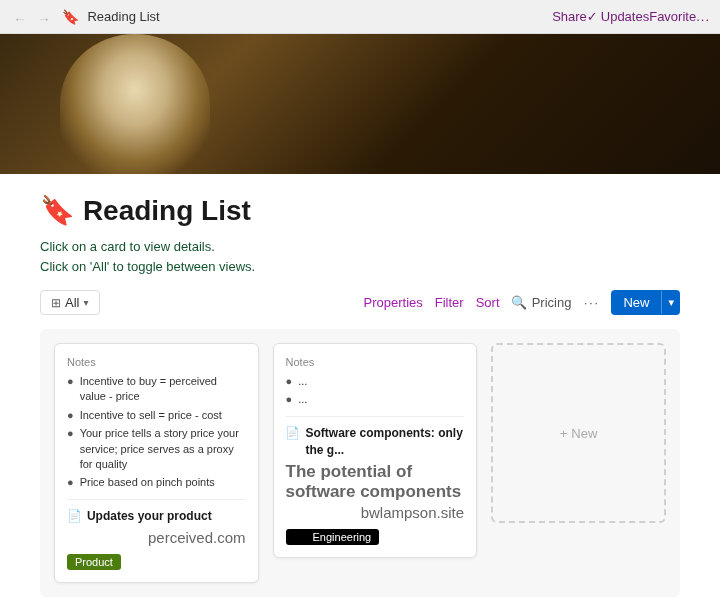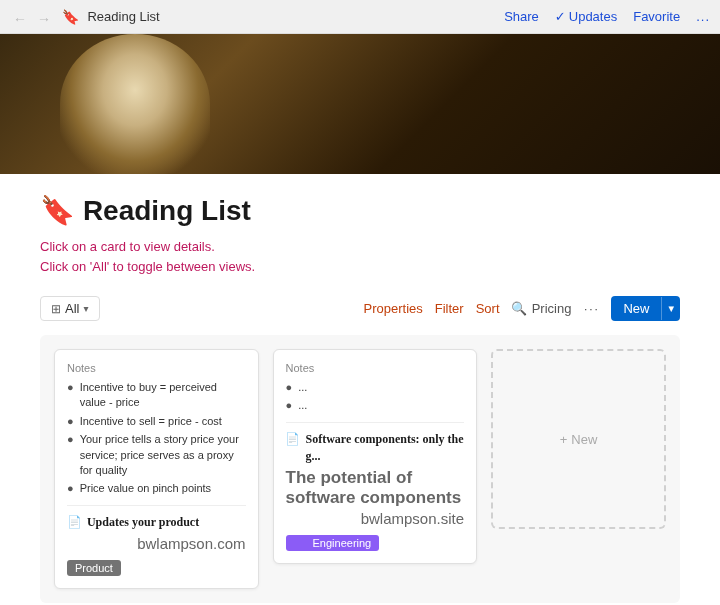--- a/index.html
+++ b/index.html
@@ -8,59 +8,59 @@
     
     .browser-bar {
       display: flex; align-items: center; height: 34px; background: #f0f0f0;
       border-bottom: 1px solid #ddd; padding: 0 10px; gap: 8px;
     }
     .nav-arrows { display: flex; gap: 4px; }
     .nav-btn { width: 20px; height: 20px; border: none; background: none; cursor: pointer; color: #555; font-size: 14px; display: flex; align-items: center; justify-content: center; }
     .nav-btn.disabled { color: #bbb; cursor: default; }
     .tab-icon { font-size: 14px; }
     .tab-title { font-size: 13px; color: #333; flex: 1; }
-    .header-actions { display: flex; gap: 16px; align-items: center; font-size: 13px; color: #1d4ed8; }
+    .header-actions { display: flex; gap: 0; align-items: center; font-size: 13px; color: #701a75; }
     .header-action { cursor: pointer; display: flex; align-items: center; gap: 3px; }
     .more-dots { cursor: pointer; letter-spacing: 1px; }
 
     
     .hero {
       width: 100%; height: 140px; background: linear-gradient(135deg, #3a2a10 0%, #6b4c1e 30%, #2a1a05 60%, #1a1005 100%);
       position: relative; overflow: hidden;
     }
     .hero-figure {
       position: absolute; left: 60px; top: 0; width: 150px; height: 140px;
       background: radial-gradient(ellipse at 50% 40%, #e8d8b0 0%, #c8b080 30%, #8a6a30 60%, transparent 80%);
       border-radius: 50% 50% 30% 30%;
     }
 
     
     .page-content { background: #fff; padding: 20px 40px 20px 40px; }
 
     .page-title-row { display: flex; align-items: center; gap: 8px; margin-bottom: 10px; }
     .page-icon { font-size: 28px; }
     .page-title { font-size: 28px; font-weight: 700; color: #1a1a1a; }
-    .page-description { font-size: 13px; color: #be185d; line-height: 1.5; margin-bottom: 20px; }
+    .page-description { font-size: 13px; color: #14532d; line-height: 1.5; margin-bottom: 14px; }
 
     
     .toolbar {
       display: flex; align-items: center; justify-content: space-between;
       margin-bottom: 14px;
     }
     .toolbar-left { display: flex; align-items: center; gap: 6px; }
     .all-btn {
       display: flex; align-items: center; gap: 4px; padding: 4px 10px;
       border: 1px solid #ddd; border-radius: 4px; background: #fff;
       font-size: 13px; cursor: pointer; color: #333;
     }
     .grid-icon { font-size: 12px; color: #666; }
     .chevron { font-size: 10px; color: #666; }
 
     .toolbar-right { display: flex; align-items: center; gap: 12px; }
-    .toolbar-action { font-size: 13px; color: #c2410c; cursor: pointer; }
+    .toolbar-action { font-size: 13px; color: #a21caf; cursor: pointer; }
     .search-group { display: flex; align-items: center; gap: 4px; font-size: 13px; color: #555; cursor: pointer; }
     .more-options { letter-spacing: 1px; font-size: 13px; color: #555; cursor: pointer; }
 
     .new-btn {
       display: flex; align-items: center; gap: 0;
       background: #0066cc; border: none; border-radius: 4px; cursor: pointer; color: #fff;
     }
     .new-btn-main { padding: 5px 12px; font-size: 13px; font-weight: 500; }
     .new-btn-arrow { padding: 5px 6px; font-size: 11px; border-left: 1px solid rgba(255,255,255,0.3); }
 
@@ -79,31 +79,31 @@
 
     .card-notes-label { font-size: 11px; color: #888; margin-bottom: 6px; font-weight: 500; }
     .card-notes { margin-bottom: 8px; }
     .card-note-item { display: flex; gap: 6px; font-size: 11px; color: #333; line-height: 1.4; margin-bottom: 3px; }
     .bullet { color: #555; flex-shrink: 0; }
 
     .card-divider { border: none; border-top: 1px solid #eee; margin: 8px 0; }
 
     .card-title-row { display: flex; align-items: flex-start; gap: 5px; margin-bottom: 4px; }
     .doc-icon { font-size: 12px; color: #666; flex-shrink: 0; margin-top: 1px; }
-    .card-title { font-size: 12px; font-weight: 600; color: #1a1a1a; line-height: 1.4; font-family: Liberation Serif, serif; }
+    .card-title { font-size: 12px; font-weight: 600; color: #1a1a1a; line-height: 1.4; }
 
     .card-subtitle { font-size: 17px; color: #666; margin-bottom: 2px; font-weight: bold; }
     .card-url { font-size: 15px; color: #666; margin-bottom: 6px; text-align: right; }
 
     .tag {
       display: inline-block; padding: 2px 8px; border-radius: 3px;
       font-size: 11px; font-weight: 500; color: #fff;
     }
-    .tag-product { background: #737373; }
-    .tag-engineering { background: #8b5cf6; padding-left: 27px; }
+    .tag-product { background: #4d7c0f; }
+    .tag-engineering { background: #000000; padding-left: 27px; }
 
     
     .add-card {
       width: 185px; min-height: 180px; border: 2px dashed #d0d0d0;
       border-radius: 6px; display: flex; align-items: center; justify-content: center;
       cursor: pointer; color: #aaa; font-size: 13px; gap: 4px;
     }
   </style>
 </head>
 <body>
@@ -176,29 +176,29 @@
         <div class="card-note-item">
           <span class="bullet">●</span>
           <span>Incentive to sell = price - cost</span>
         </div>
         <div class="card-note-item">
           <span class="bullet">●</span>
           <span>Your price tells a story price your service; price serves as a proxy for quality</span>
         </div>
         <div class="card-note-item">
           <span class="bullet">●</span>
-          <span>Price value on pinch points</span>
+          <span>Price based on pinch points</span>
         </div>
       </div>
       <hr class="card-divider">
       <div class="card-title-row">
         <span class="doc-icon">📄</span>
         <span class="card-title">Updates your product</span>
       </div>
-      <div class="card-url">bwlampson.com</div>
+      <div class="card-url">perceived.com</div>
       <span class="tag tag-product">Product</span>
     </div>
 
     <div class="card">
       <div class="card-notes-label">Notes</div>
       <div class="card-notes">
         <div class="card-note-item">
           <span class="bullet">●</span>
           <span>...</span>
         </div>

